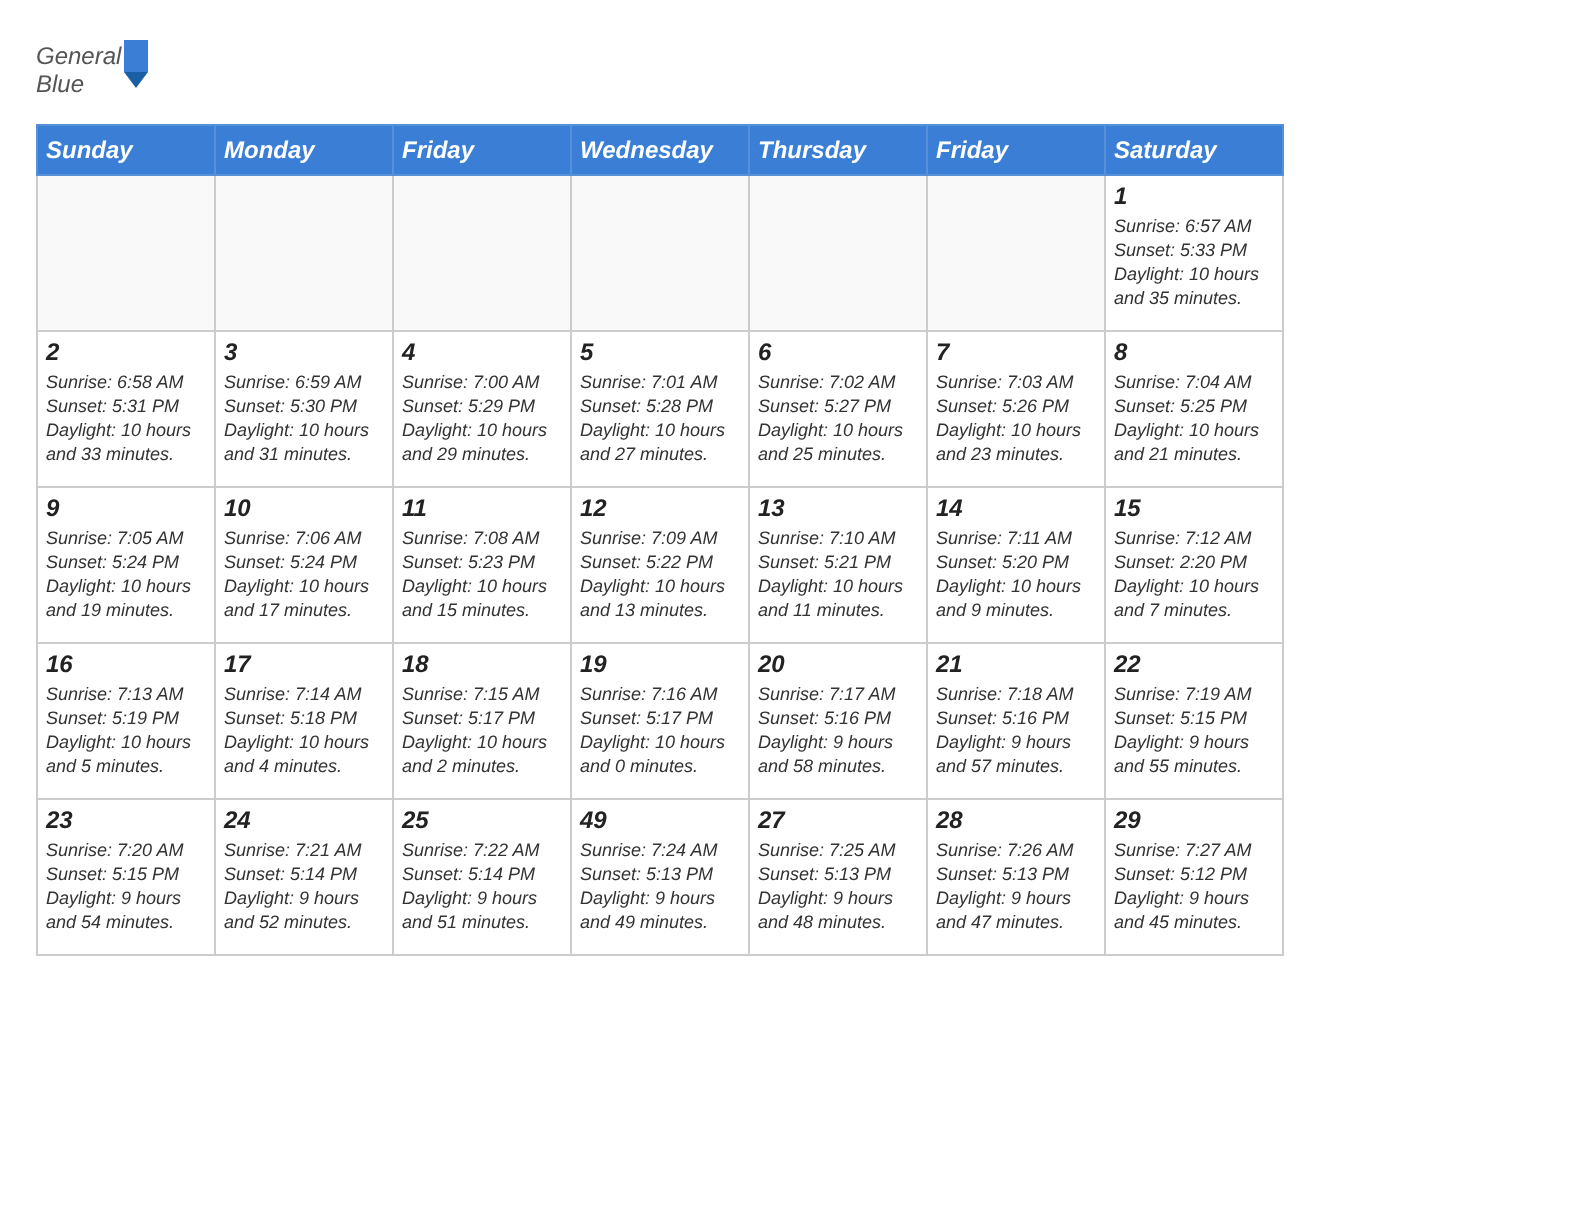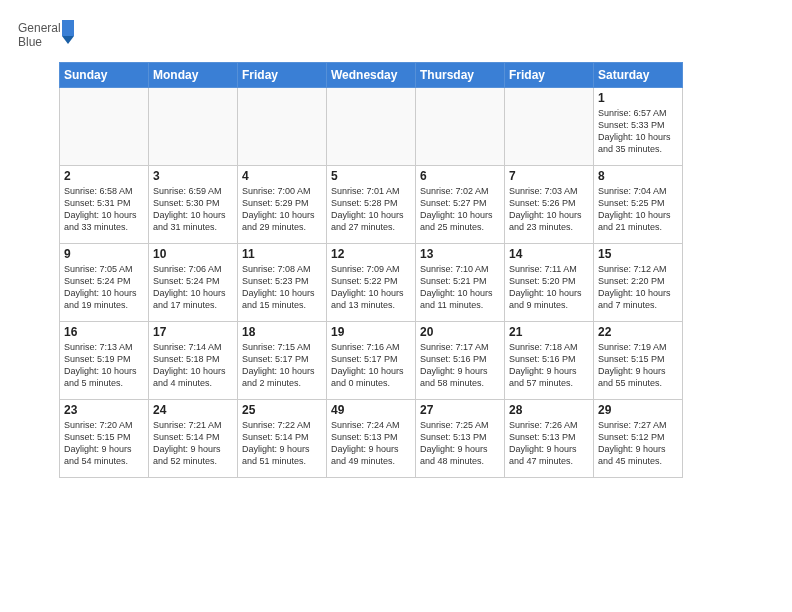--- a/index.html
+++ b/index.html
@@ -8,20 +8,21 @@
       background: #fff;
       width: 792px;
       height: 612px;
       overflow: hidden;
     }
     .page {
       width: 660px;
       min-height: 612px;
       padding: 18px 18px 10px 18px;
       background: #fff;
+      font-style: italic;
     }
     .header-area {
       display: flex;
       justify-content: space-between;
       align-items: flex-start;
       margin-bottom: 8px;
     }
     .logo {
       display: flex;
       align-items: center;
@@ -39,21 +40,20 @@
     .location-title {
       font-size: 14px;
       color: #555;
       margin-top: 2px;
     }
     .calendar {
       width: 100%;
       border-collapse: collapse;
       border: 1px solid #ccc;
       table-layout: fixed;
-      margin-left: 41px;
     }
     .calendar thead th {
       background: #3a7fd5;
       color: #fff;
       font-size: 12px;
       font-weight: bold;
       padding: 5px 4px;
       text-align: left;
       border: 1px solid #5590d8;
     }

